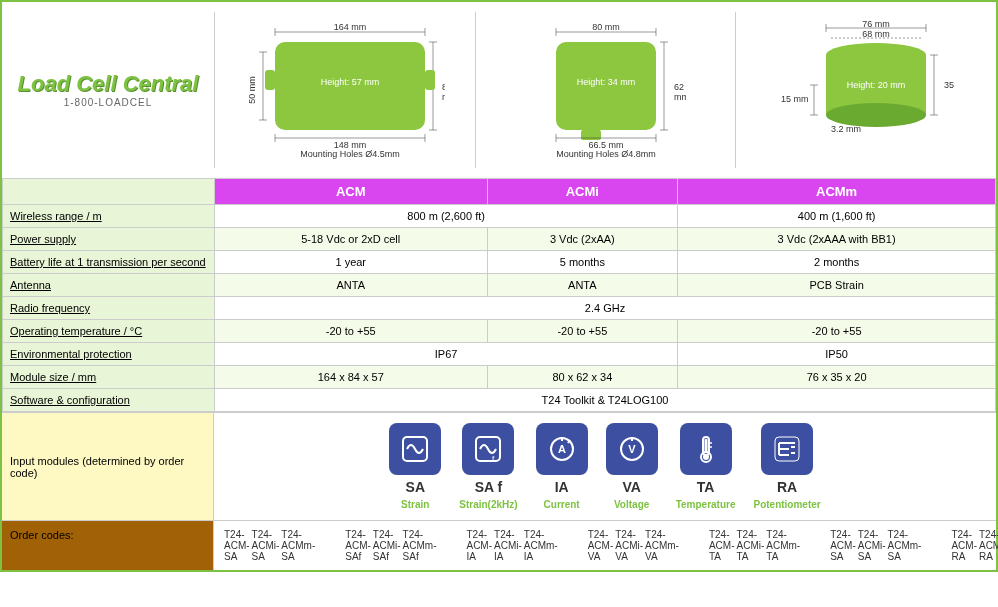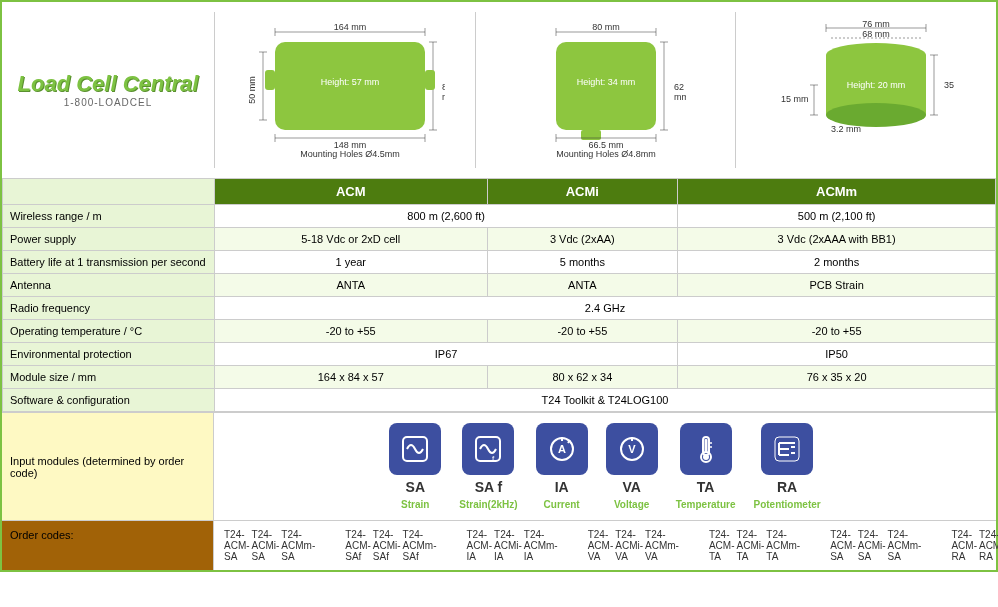--- a/index.html
+++ b/index.html
@@ -77,23 +77,24 @@
     td, th {
       border: 1px solid #ccc;
       padding: 5px 7px;
       vertical-align: middle;
     }
     .row-header {
       background: #e8f5d6;
       font-weight: normal;
       width: 212px;
       min-width: 212px;
+      text-decoration: underline;
     }
     .row-green-header {
-      background: #4d7c0f;
+      background: #d946ef;
       color: #fff;
       text-align: center;
       font-weight: bold;
       font-size: 13px;
     }
     .cell-center {
       text-align: center;
     }
     .row-alt {
       background: #f4fbe8;
@@ -304,21 +305,21 @@
         <td class="row-green-header">ACM</td>
         <td class="row-green-header">ACMi</td>
         <td class="row-green-header">ACMm</td>
       </tr>
     </thead>
     <tbody>
 
       <tr class="row-white">
         <td class="row-header">Wireless range / m</td>
         <td colspan="2" class="cell-center">800 m (2,600 ft)</td>
-        <td class="cell-center">500 m (2,100 ft)</td>
+        <td class="cell-center">400 m (1,600 ft)</td>
       </tr>
 
       <tr class="row-alt">
         <td class="row-header">Power supply</td>
         <td class="cell-center">5-18 Vdc or 2xD cell</td>
         <td class="cell-center">3 Vdc (2xAA)</td>
         <td class="cell-center">3 Vdc (2xAAA with BB1)</td>
       </tr>
 
       <tr class="row-white">

